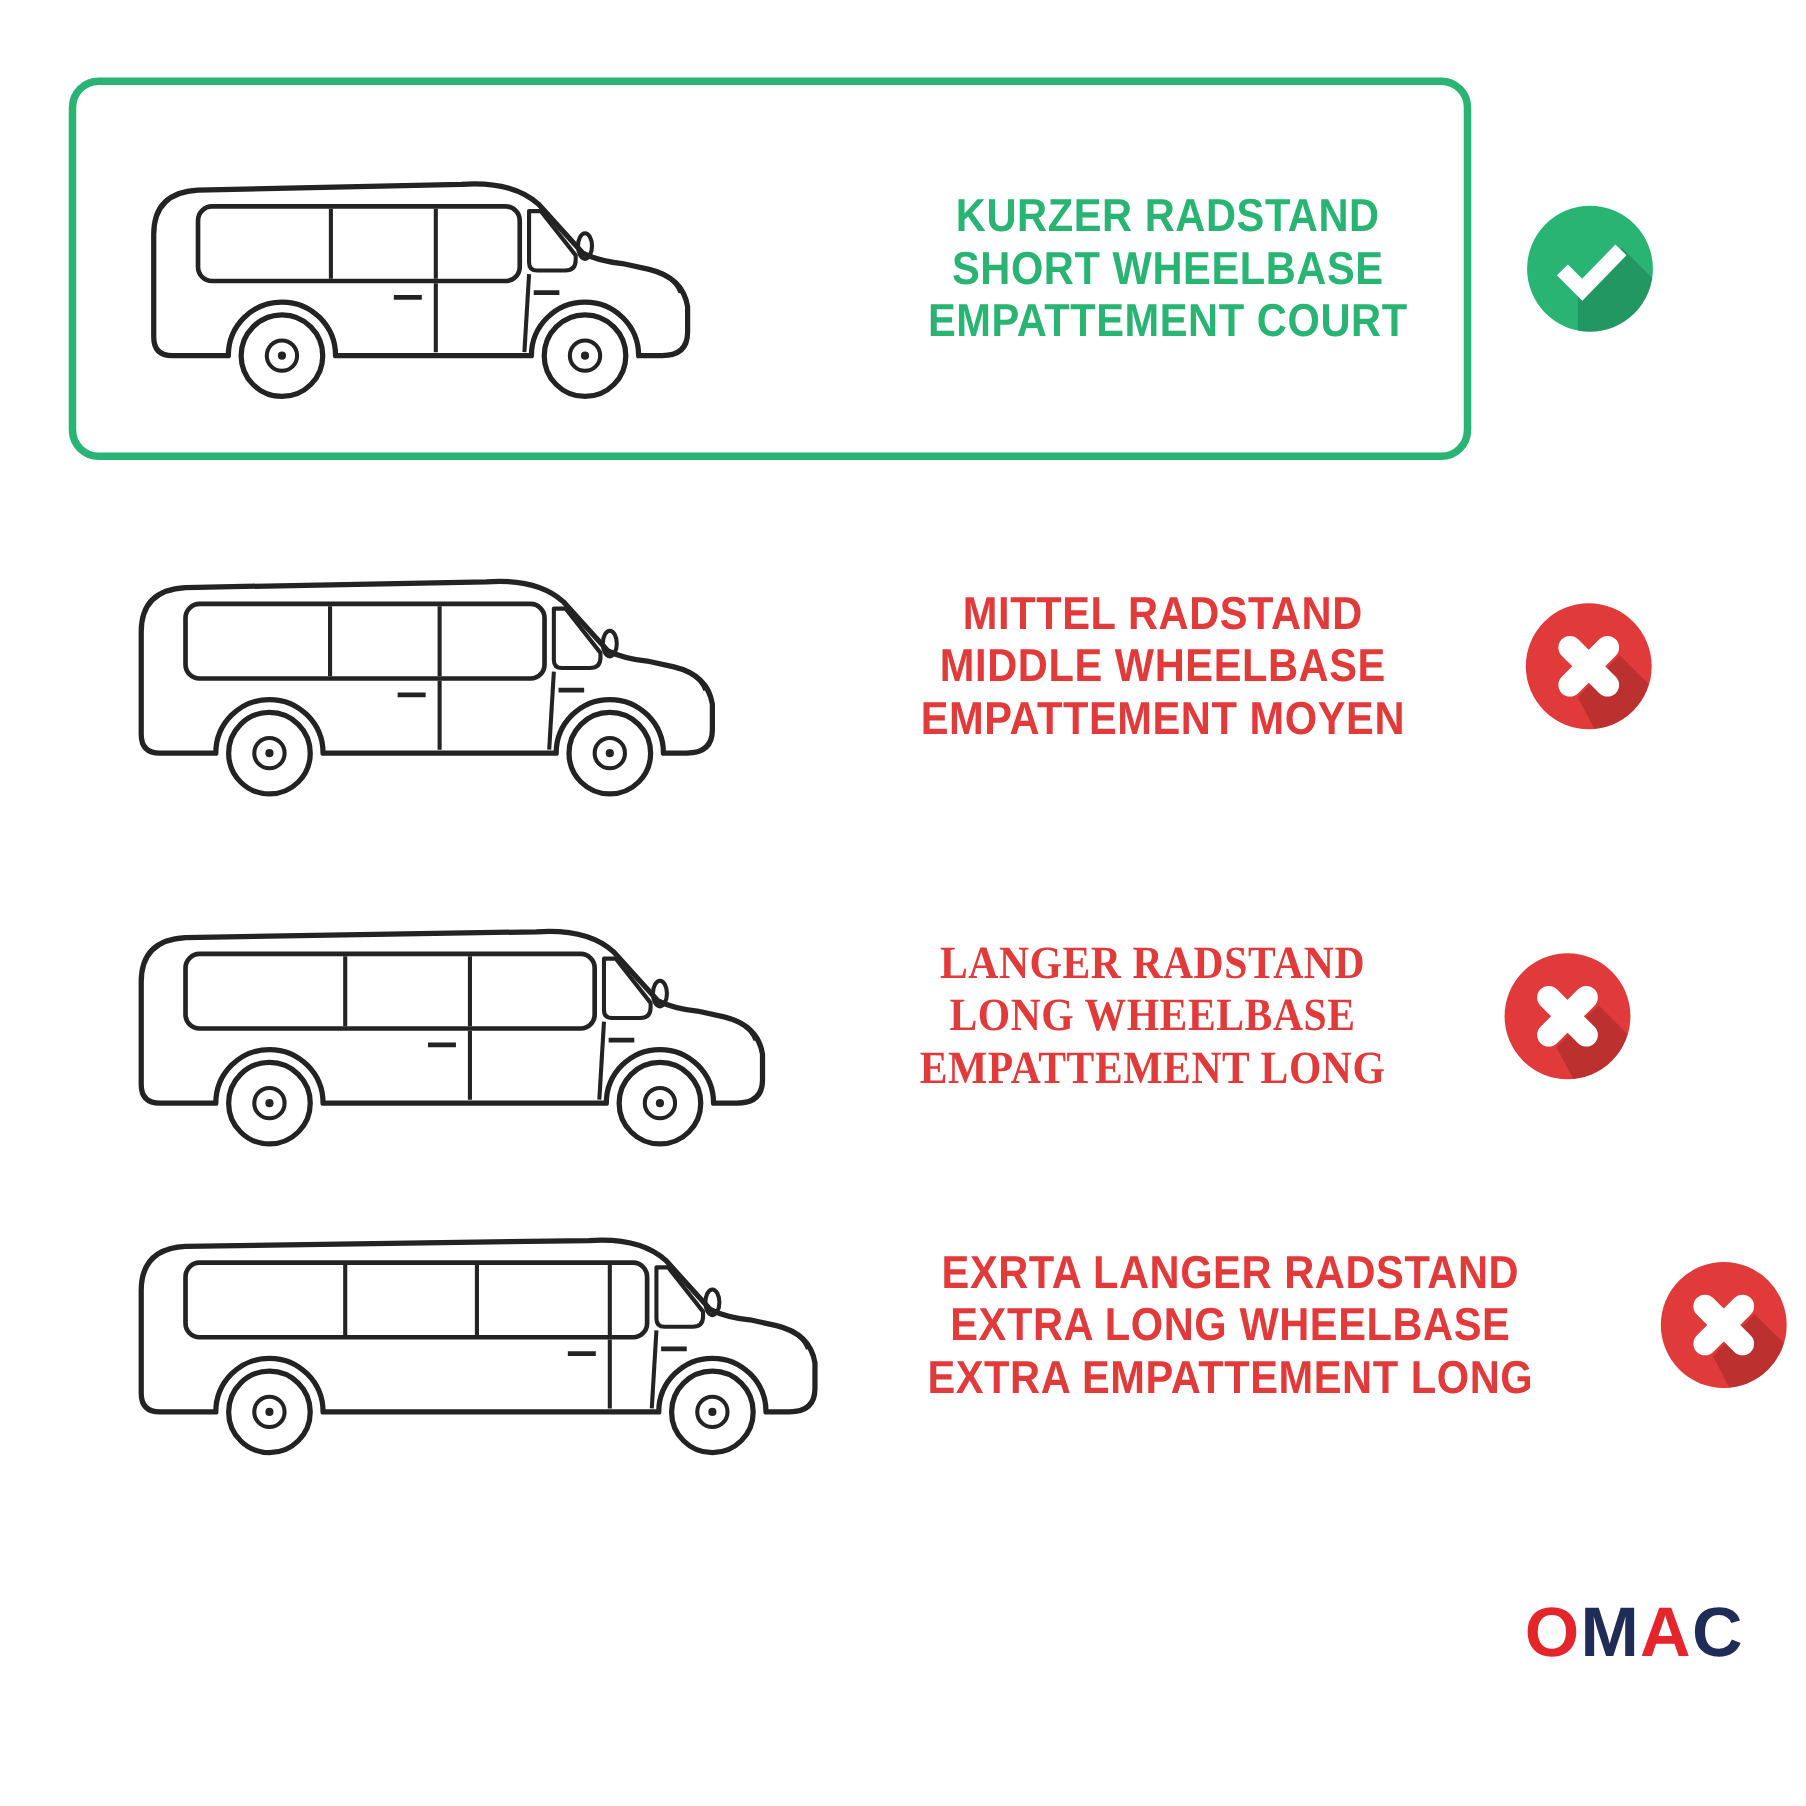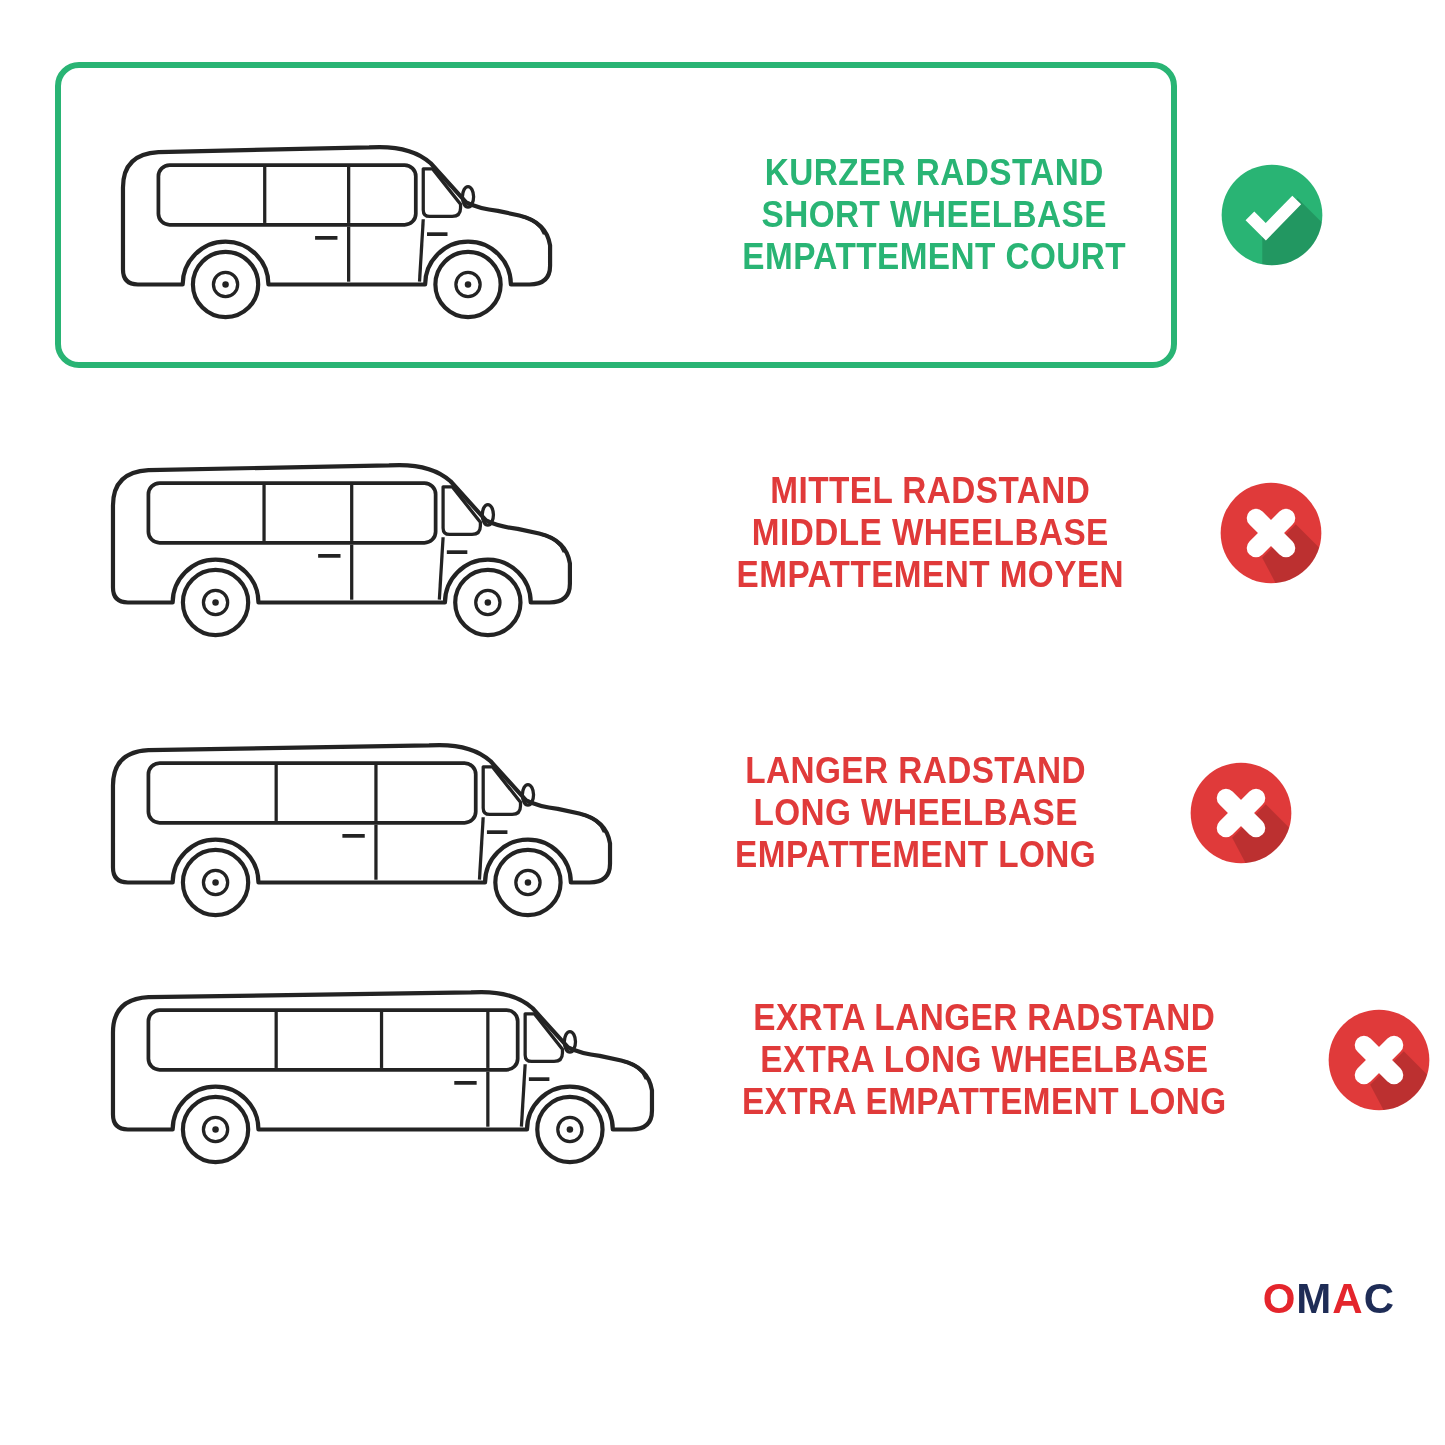--- a/index.html
+++ b/index.html
@@ -3,35 +3,35 @@
 <meta charset="utf-8">
 <style>
   html,body{margin:0;padding:0;background:#ffffff;}
   body{width:1445px;height:1445px;font-family:"Liberation Sans",sans-serif;overflow:hidden;}
   .canvas{position:relative;width:1445px;height:1445px;background:#fff;}
 
   .row{position:absolute;left:55px;width:1122px;display:grid;
        grid-template-columns:660px 1fr 250px;align-items:center;box-sizing:border-box;}
   .row-0{top:62px;height:306px;border:6px solid var(--green);border-radius:24px;}
   .row-1{top:392px;height:282px;}
-  .row-2{top:672px;height:282px;}
+  .row-2{top:672px;height:282px;font-family:Liberation Serif, serif;}
   .row-3{top:914px;height:292px;}
 
   .van{margin-left:30px;line-height:0;}
   .row-0 .van{margin-left:34px;}
 
   .label{justify-self:center;text-align:center;font-weight:bold;
          font-size:37px;line-height:1.14;letter-spacing:.5px;
          transform:scaleX(0.9);transform-origin:center;white-space:nowrap;}
   .label.green{color:var(--green);}
   .label.red{color:var(--red);}
 
   .icon{justify-self:center;line-height:0;}
 
-  .logo{position:absolute;top:1278px;right:50px;font-weight:bold;font-size:42px;
+  .logo{position:absolute;top:1278px;right:50px;font-weight:bold;font-size:56px;
         letter-spacing:1px;line-height:1;}
   .logo .l-red{color:var(--logo-red);}
   .logo .l-navy{color:var(--logo-navy);}
 </style>
 </head>
 <body>
 
 <div class="canvas">
 
   <section class="row row-0">

